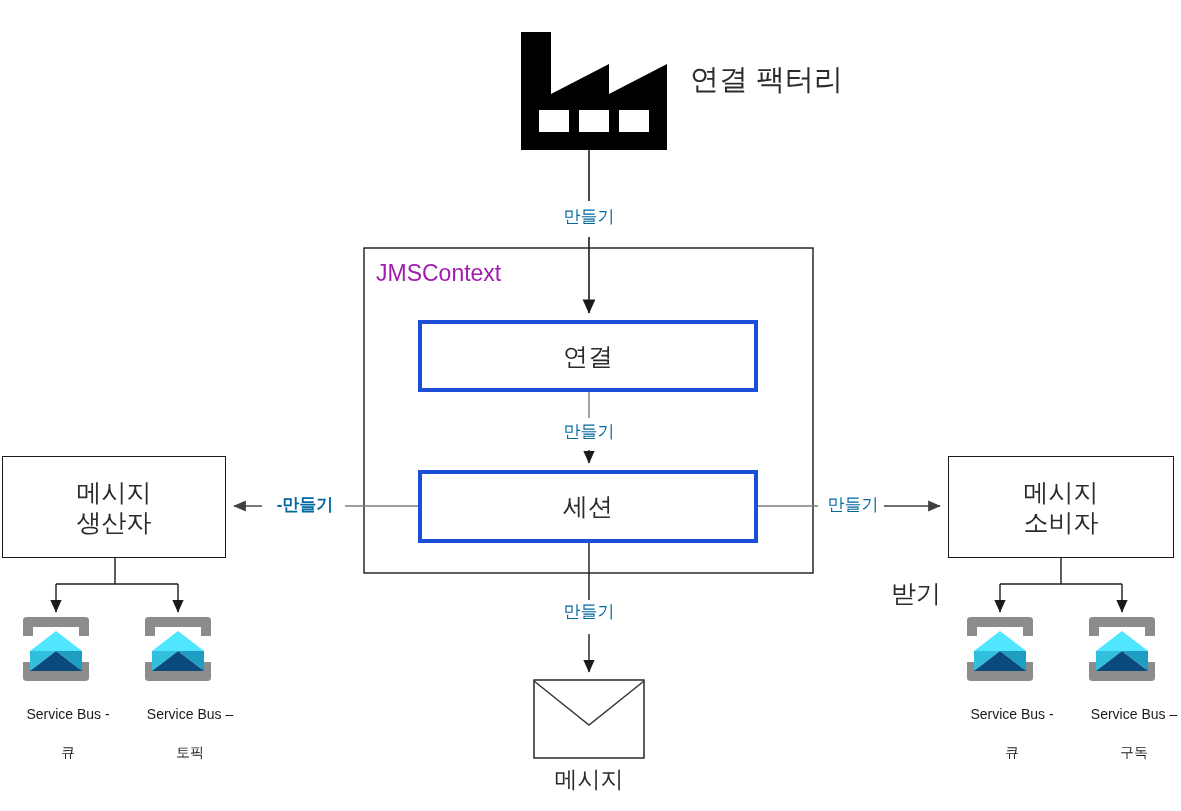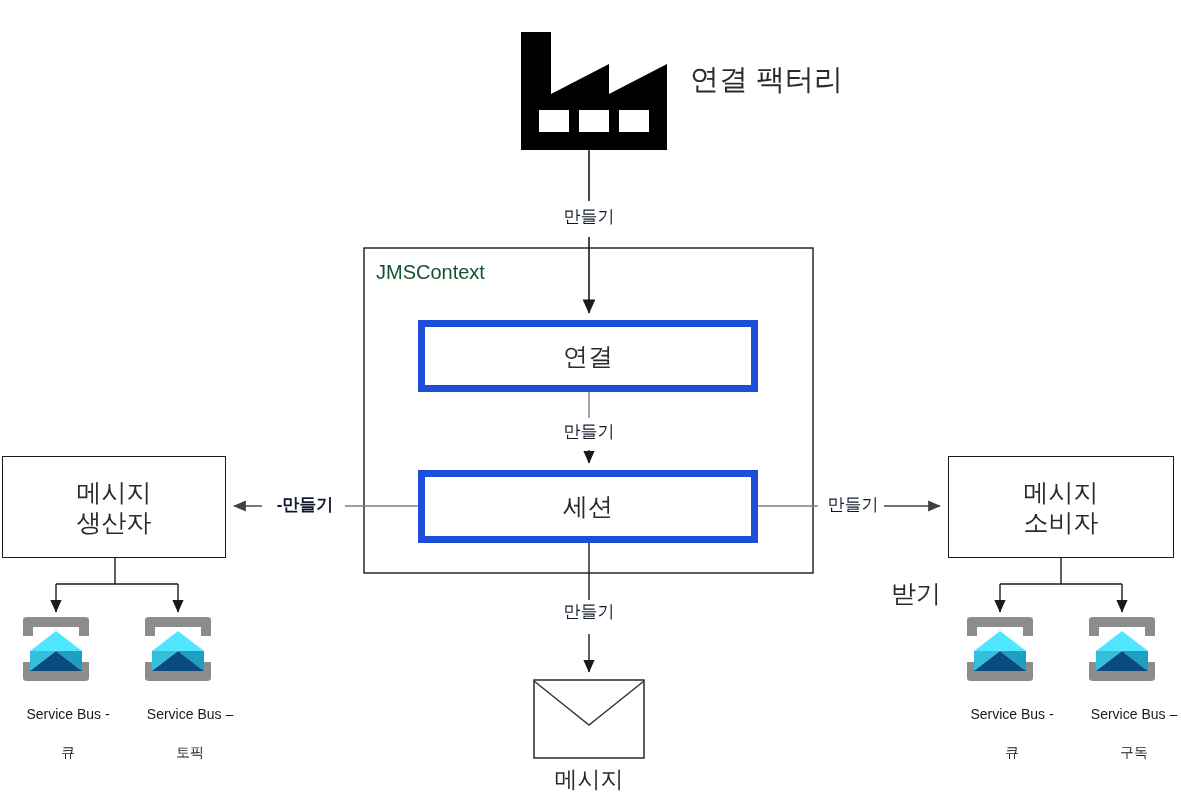--- a/index.html
+++ b/index.html
@@ -29,43 +29,43 @@
     position: absolute;
     box-sizing: border-box;
     display: flex;
     align-items: center;
     justify-content: center;
     text-align: center;
     line-height: 1.22;
     white-space: pre-line;
   }
   .box {
-    border: 7px solid #1d4ed8;
+    border: 4px solid #1d4ed8;
     background: transparent;
   }
   .box-dark {
     border: 1px solid #1a1a1a;
   }
   .lbl {
     position: absolute;
     white-space: pre-line;
     text-align: center;
     line-height: 1.2;
   }
   .edge-label {
-    color: #0f172a;
+    color: #0369a1;
     font-size: 17px;
   }
   .title-lbl {
     color: #2b2b2b;
     font-size: 29px;
   }
   .ctx-lbl {
-    color: #14532d;
-    font-size: 20px;
+    color: #a21caf;
+    font-size: 23px;
   }
   .node-lbl {
     color: #2b2b2b;
     font-size: 25px;
   }
   .icon-lbl {
     color: #1a1a1a;
     font-size: 14px;
     line-height: 1.35;
     padding-left: 12px;

